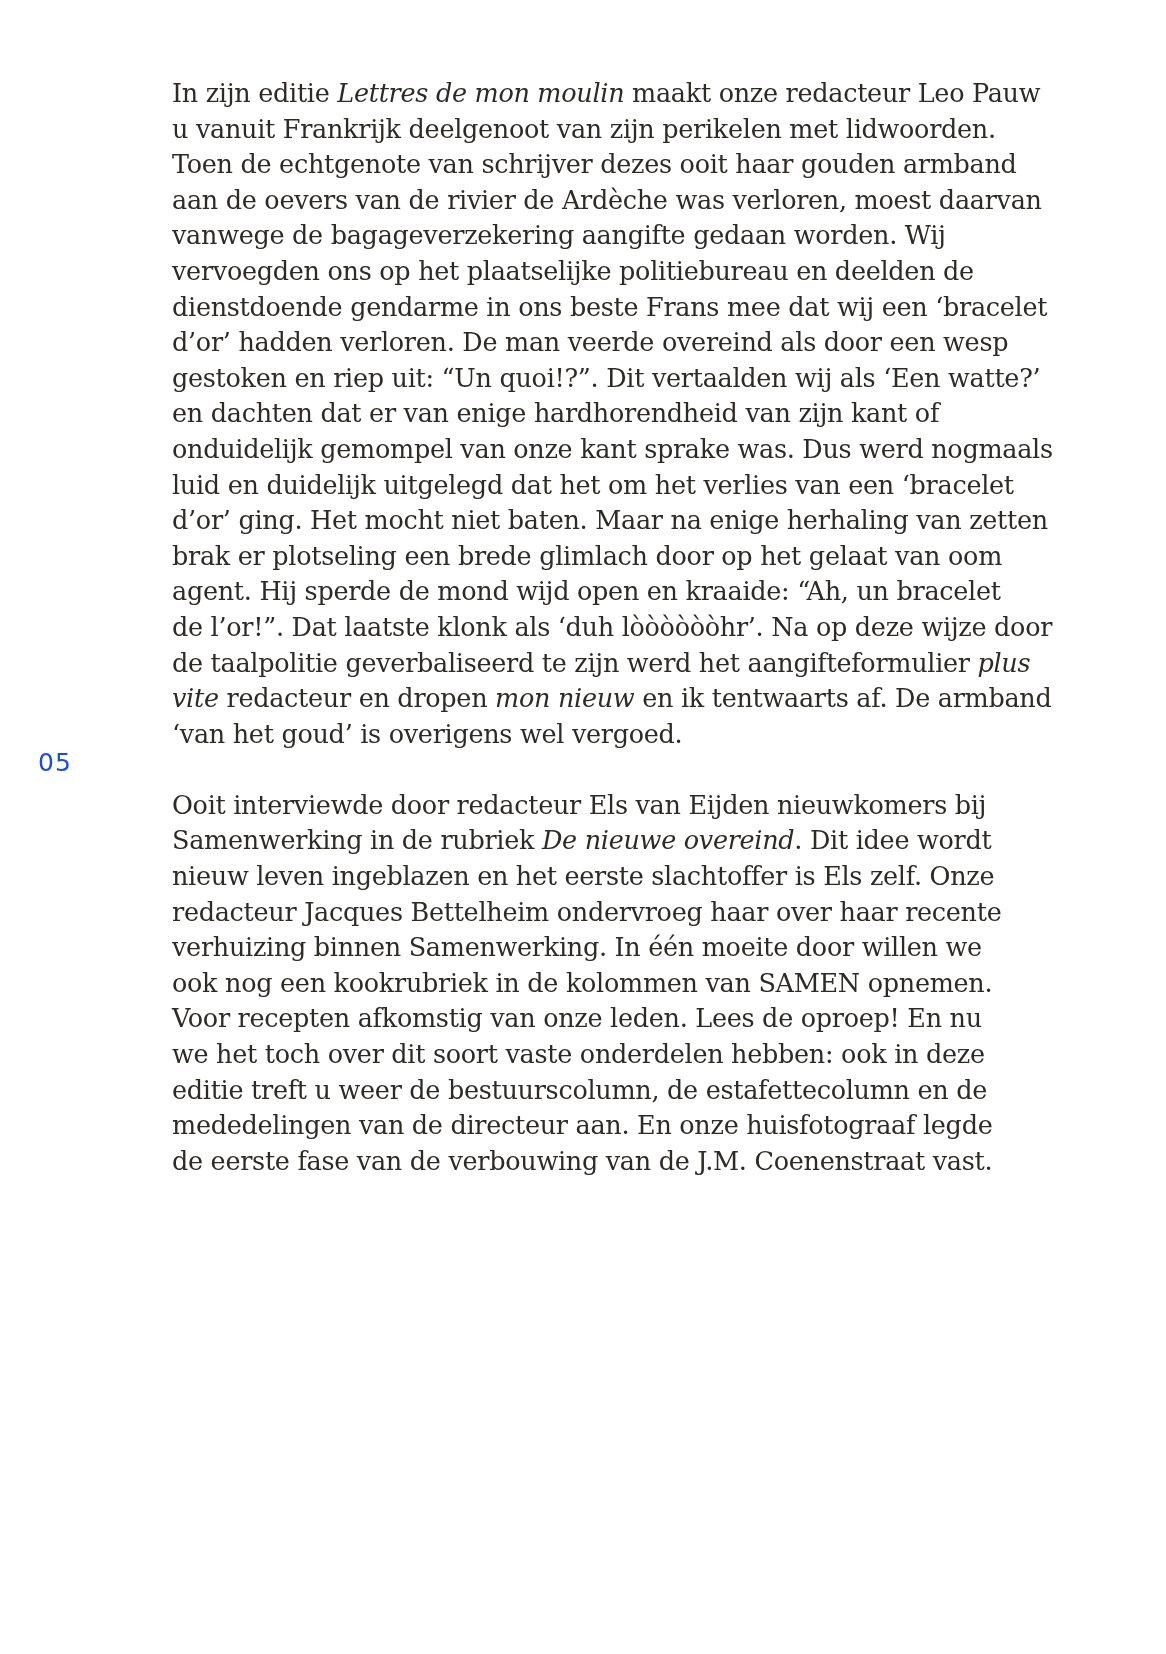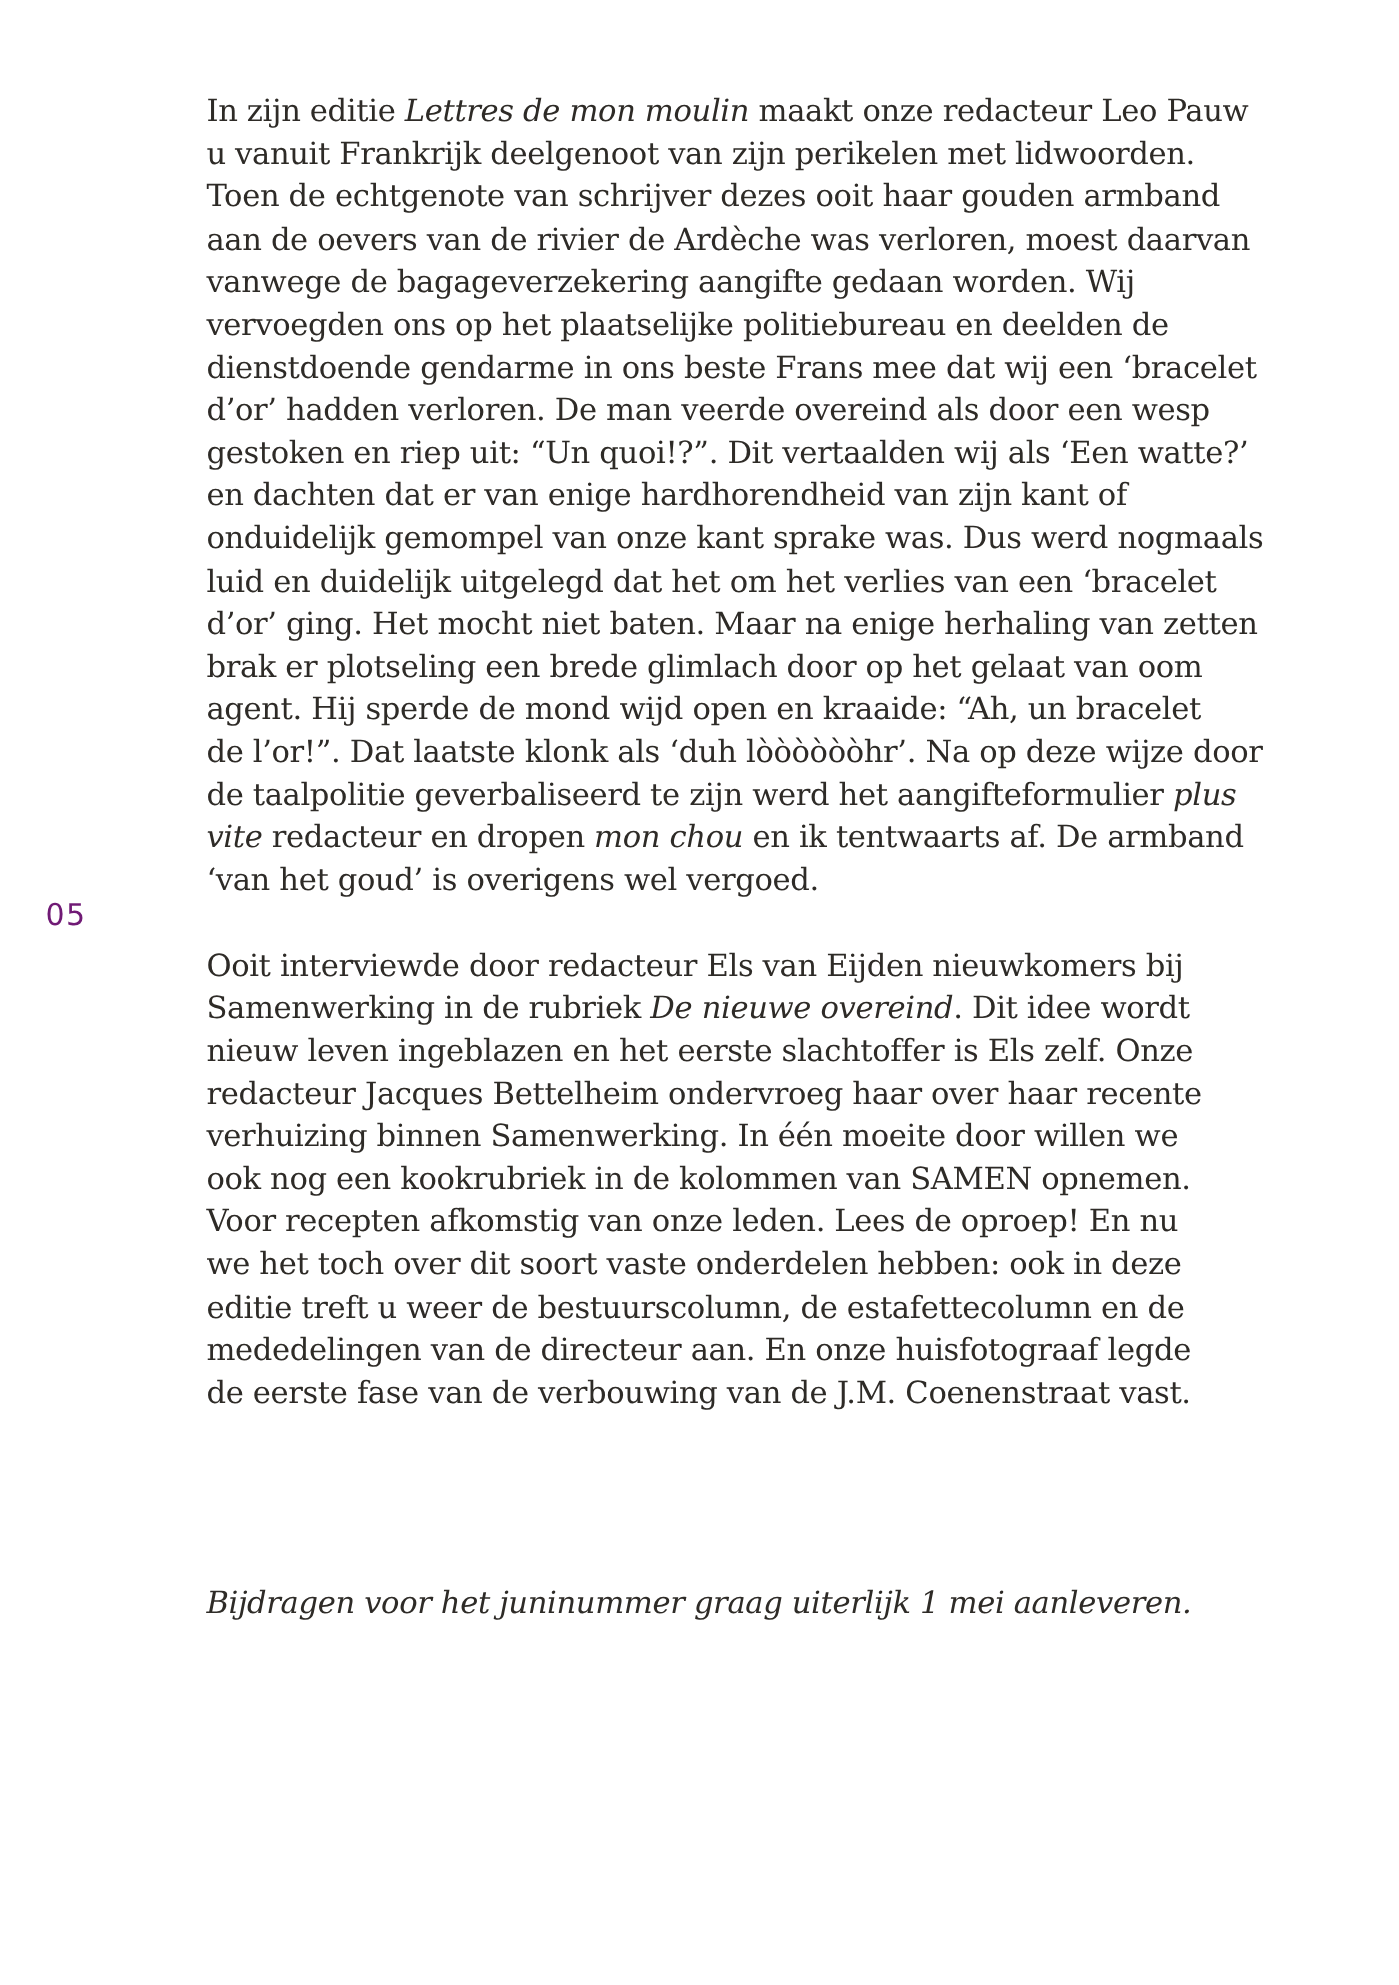--- a/index.html
+++ b/index.html
@@ -42,49 +42,48 @@
   .closing-note {
     display: block;
     font-style: italic;
     margin-top: 140px;
     white-space: pre-line;
   }
 </style>
 </head>
 <body>
 
-<div class="page-number" style="color: #701a75; text-align: center;">05</div>
+<div class="page-number" style="color: #1d4ed8; text-align: center;">05</div>
 
 <div class="content" style="color: rgb(46, 43, 39);">
   <div>
       <p><span>In zijn editie </span><em>Lettres de mon moulin</em><span> maakt onze redacteur Leo Pauw
 u vanuit Frankrijk deelgenoot van zijn perikelen met lidwoorden.
 Toen de echtgenote van schrijver dezes ooit haar gouden armband
 aan de oevers van de rivier de Ardèche was verloren, moest daarvan
 vanwege de bagageverzekering aangifte gedaan worden. Wij
 vervoegden ons op het plaatselijke politiebureau en deelden de
 dienstdoende gendarme in ons beste Frans mee dat wij een ‘bracelet
 d’or’ hadden verloren. De man veerde overeind als door een wesp
 gestoken en riep uit: “Un quoi!?”. Dit vertaalden wij als ‘Een watte?’
 en dachten dat er van enige hardhorendheid van zijn kant of
 onduidelijk gemompel van onze kant sprake was. Dus werd nogmaals
 luid en duidelijk uitgelegd dat het om het verlies van een ‘bracelet
 d’or’ ging. Het mocht niet baten. Maar na enige herhaling van zetten
 brak er plotseling een brede glimlach door op het gelaat van oom
 agent. Hij sperde de mond wijd open en kraaide: “Ah, un bracelet
 de l’or!”. Dat laatste klonk als ‘duh lòòòòòòhr’. Na op deze wijze door
 de taalpolitie geverbaliseerd te zijn werd het aangifteformulier </span><em>plus
-vite</em><span> redacteur en dropen </span><em>mon chou</em><span> en ik tentwaarts af. De armband
+vite</em><span> redacteur en dropen </span><em>mon nieuw</em><span> en ik tentwaarts af. De armband
 ‘van het goud’ is overigens wel vergoed.</span></p>
       <p><span>Ooit interviewde door redacteur Els van Eijden nieuwkomers bij
 Samenwerking in de rubriek </span><em>De nieuwe overeind</em><span>. Dit idee wordt
 nieuw leven ingeblazen en het eerste slachtoffer is Els zelf. Onze
 redacteur Jacques Bettelheim ondervroeg haar over haar recente
 verhuizing binnen Samenwerking. In één moeite door willen we
 ook nog een kookrubriek in de kolommen van SAMEN opnemen.
 Voor recepten afkomstig van onze leden. Lees de oproep! En nu
 we het toch over dit soort vaste onderdelen hebben: ook in deze
 editie treft u weer de bestuurscolumn, de estafettecolumn en de
 mededelingen van de directeur aan. En onze huisfotograaf legde
 de eerste fase van de verbouwing van de J.M. Coenenstraat vast.</span></p>
     </div>
-  <span class="closing-note">Bijdragen voor het juninummer graag uiterlijk 1 mei aanleveren.</span>
 </div>
 
 </body></html>

